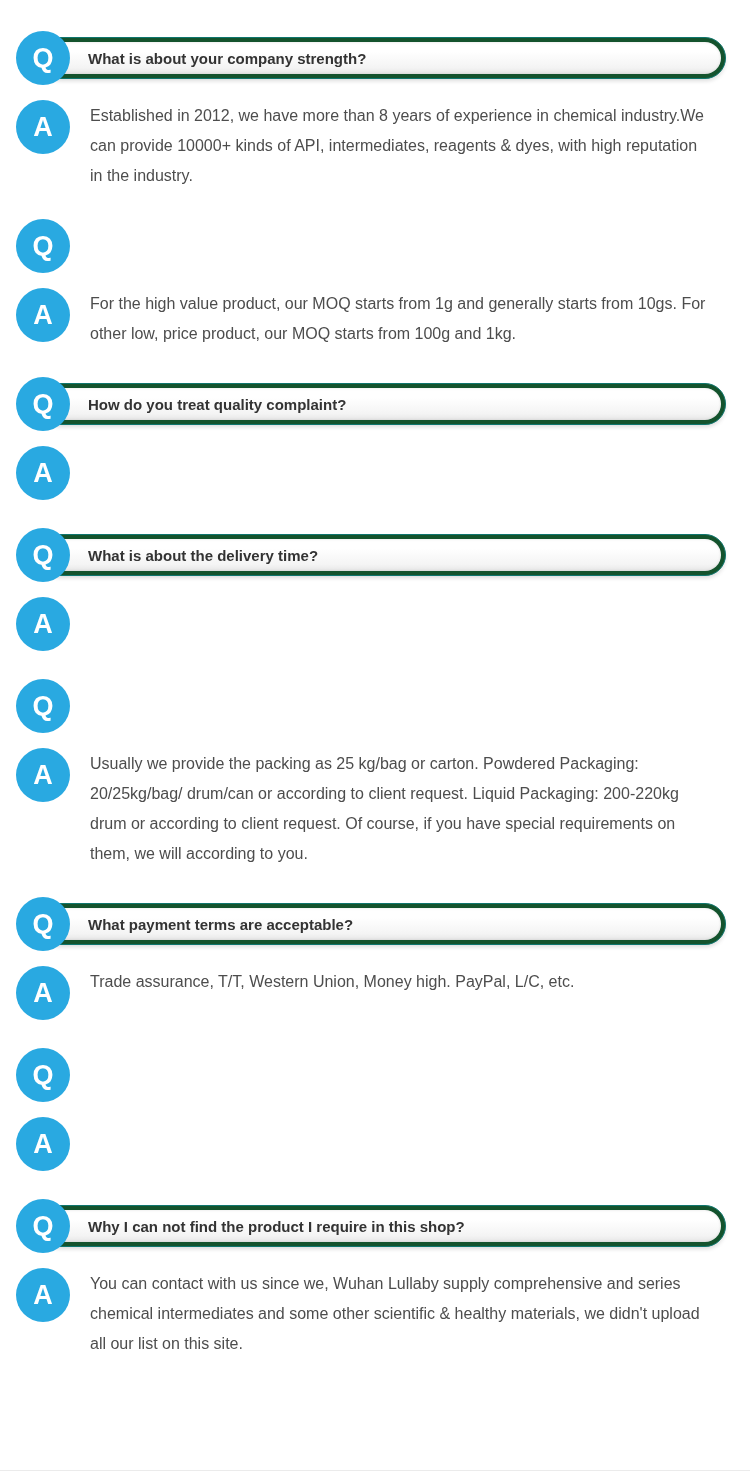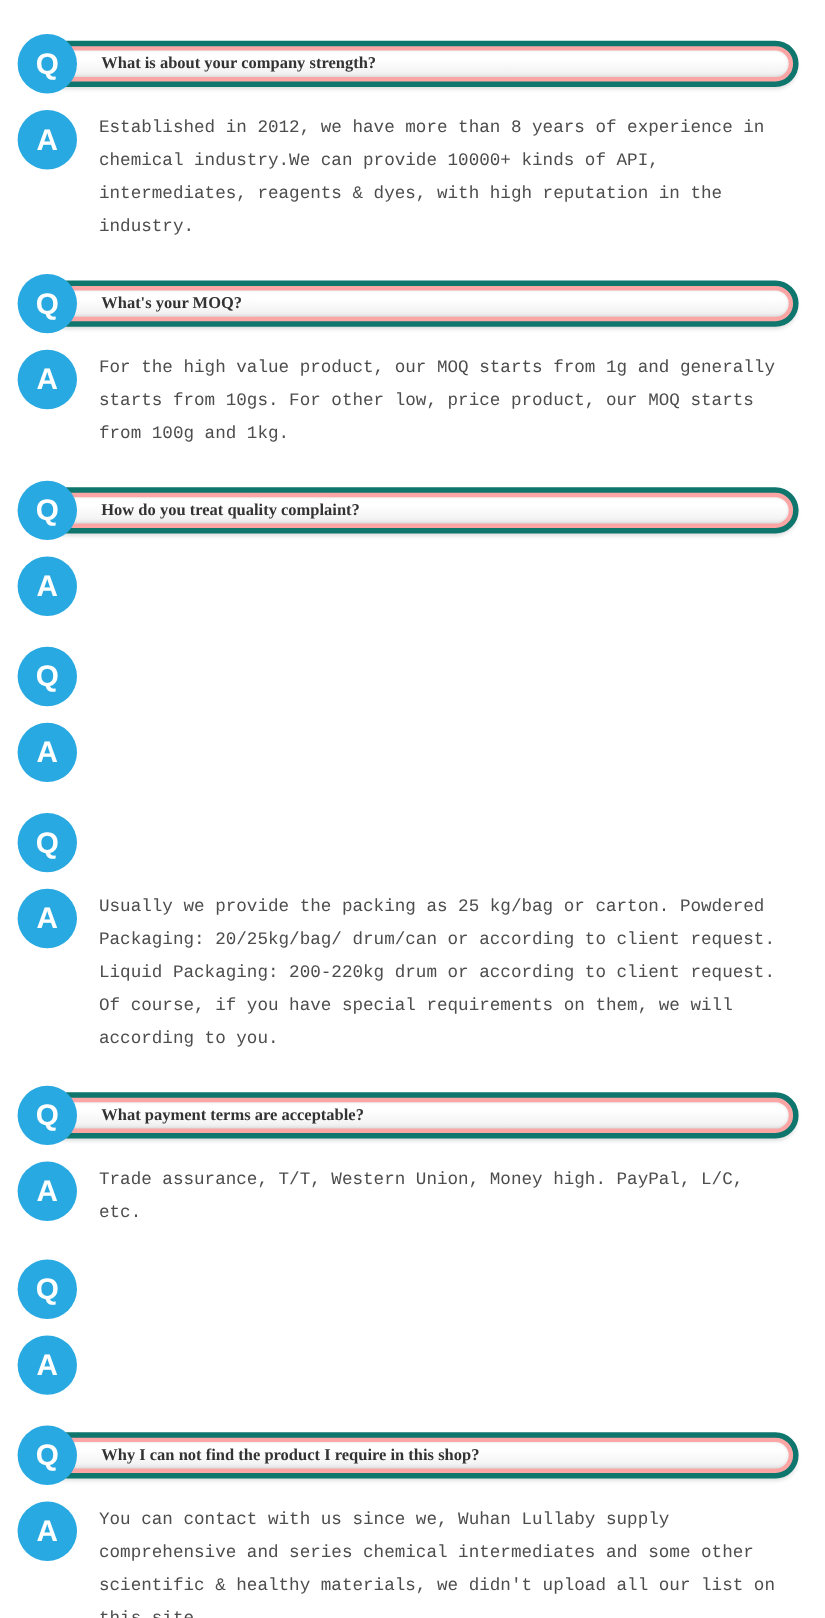--- a/index.html
+++ b/index.html
@@ -47,27 +47,26 @@
     left: 0;
     top: 0;
     z-index: 2;
   }
   .q-pill {
     position: absolute;
     left: 24px;
     right: 0;
     top: 6px;
     height: 42px;
-    border: 5px solid #0f766e;
+    border: 1px solid #0f766e;
     border-radius: 26px;
-    background: #fca5a5;
+    background: #14532d;
     box-shadow: 0 3px 4px -1px rgba(0,0,0,0.14);
     padding: 4px;
     z-index: 1;
-    font-family: Liberation Serif, serif;
   }
   .q-pill-inner {
     height: 100%;
     border-radius: 18px;
     background: linear-gradient(to bottom, #ffffff 30%, #f4f4f4 80%, #e7e7e7 100%);
     box-shadow: inset 0 0 3px rgba(0,0,0,0.12);
     display: flex;
     align-items: center;
     padding-left: 43px;
   }
@@ -85,21 +84,20 @@
     margin-top: 15px;
   }
   .a-row .badge { flex: 0 0 54px; }
   .a-text {
     margin-left: 20px;
     width: 620px;
     font-size: 16px;
     line-height: 30px;
     color: var(--a-color);
     padding-top: 1px;
-    font-family: Liberation Mono, monospace;
   }
 </style>
 </head>
 <body style="background: rgb(255, 255, 255);">
 
 <div class="page">
   <div class="faq-list" id="faq-list">
   <section class="faq-item">
     <div class="q-row">
       <span class="badge q-badge">
@@ -117,25 +115,20 @@
       </span>
       <div class="a-text">Established in 2012, we have more than 8 years of experience in chemical industry.We can provide 10000+ kinds of API, intermediates, reagents &amp; dyes, with high reputation in the industry.</div>
     </div>
   </section>
 
   <section class="faq-item">
     <div class="q-row">
       <span class="badge q-badge">
         <span class="badge-letter">Q</span>
       </span>
-      <div class="q-pill">
-        <div class="q-pill-inner">
-          <span class="q-text">What's your MOQ?</span>
-        </div>
-      </div>
     </div>
     <div class="a-row">
       <span class="badge a-badge">
         <span class="badge-letter">A</span>
       </span>
       <div class="a-text">For the high value product, our MOQ starts from 1g and generally starts from 10gs. For other low, price product, our MOQ starts from 100g and 1kg.</div>
     </div>
   </section>
 
   <section class="faq-item">
@@ -154,20 +147,25 @@
         <span class="badge-letter">A</span>
       </span>
     </div>
   </section>
 
   <section class="faq-item">
     <div class="q-row">
       <span class="badge q-badge">
         <span class="badge-letter">Q</span>
       </span>
+      <div class="q-pill">
+        <div class="q-pill-inner">
+          <span class="q-text">What is about the delivery time?</span>
+        </div>
+      </div>
     </div>
     <div class="a-row">
       <span class="badge a-badge">
         <span class="badge-letter">A</span>
       </span>
     </div>
   </section>
 
   <section class="faq-item">
     <div class="q-row">

